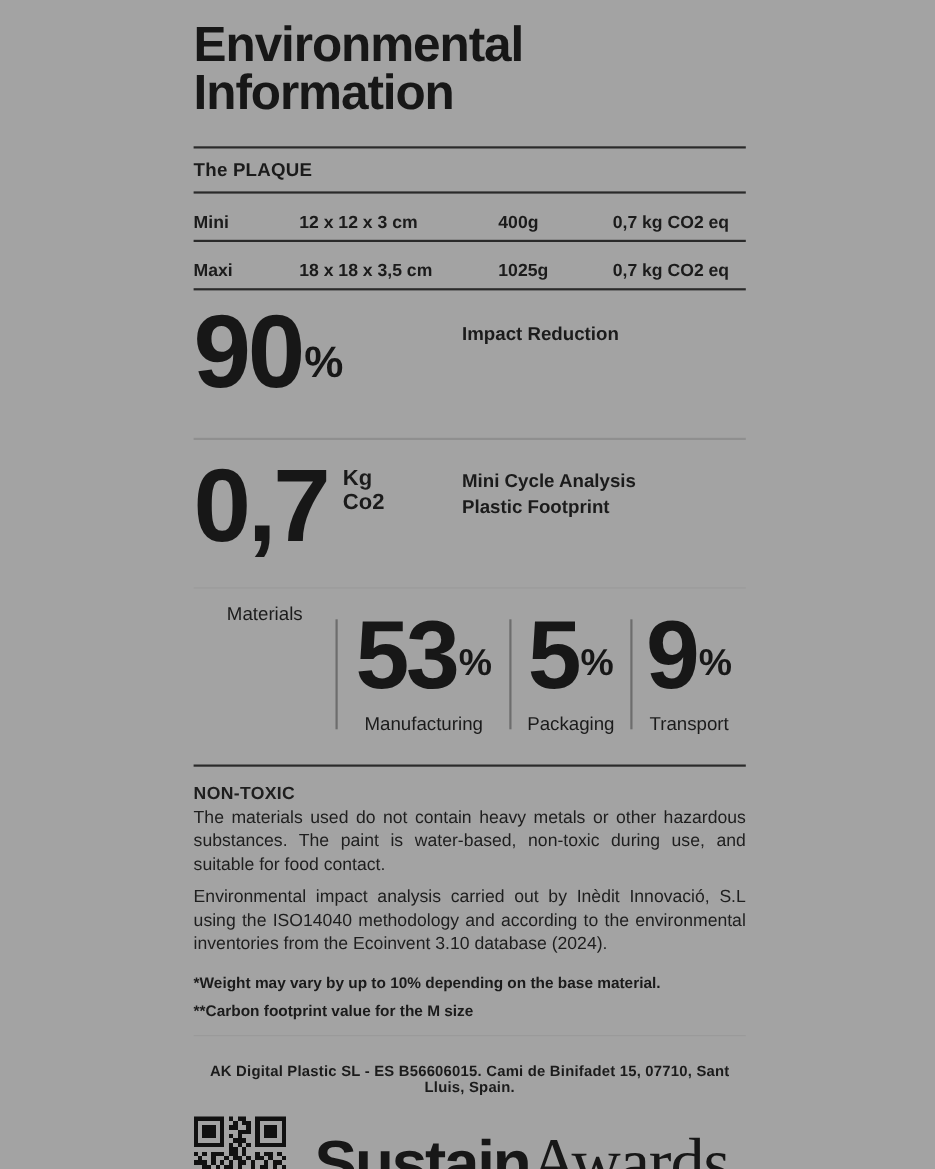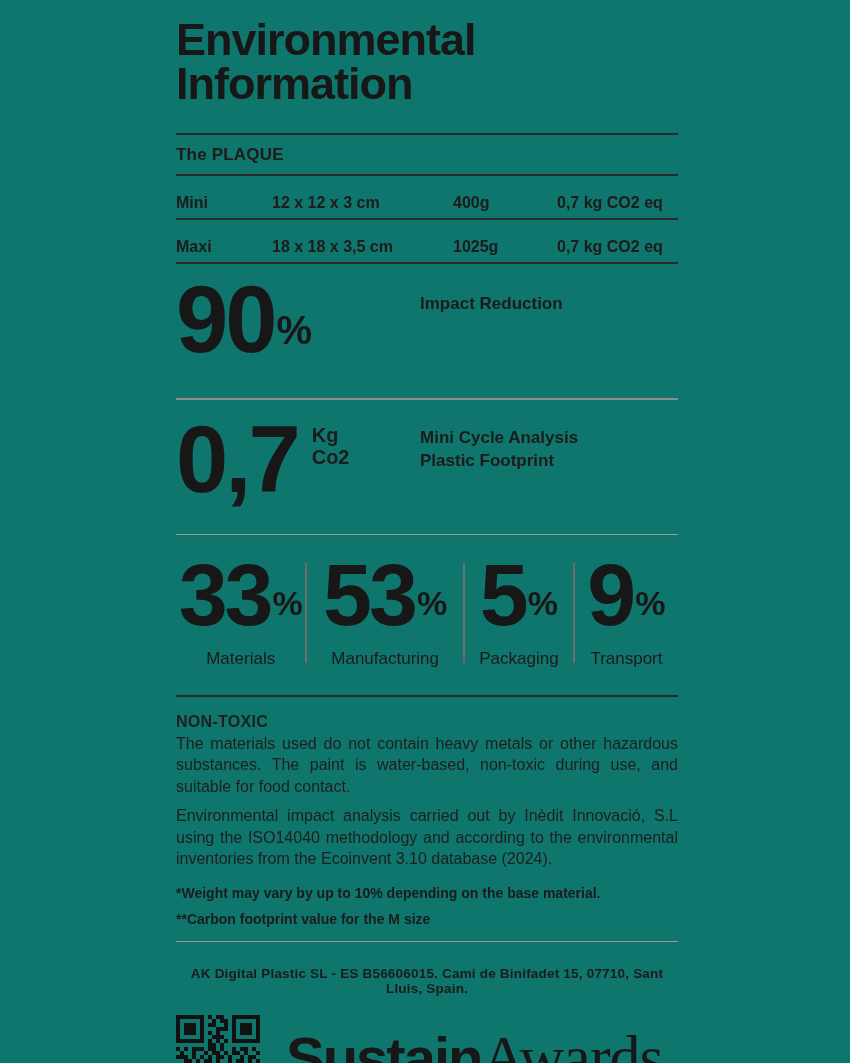--- a/index.html
+++ b/index.html
@@ -1,19 +1,19 @@
 <!DOCTYPE html>
 <html><head>
 <meta charset="utf-8">
 <style>
   * { margin:0; padding:0; box-sizing:border-box; }
   html,body { background:#ffffff; }
   body { font-family:"Liberation Sans", sans-serif; color:#1b1b1b; }
   .page {
-    position:relative; width:850px; height:1063px; background:#0f766e;
+    position:relative; width:850px; height:1063px; background:#a3a3a3;
     overflow:hidden; margin:0 auto;
   }
   .content { position:absolute; left:176px; top:0; width:502px; }
 
   
   hr { border:0; border-top:2px solid #2a2a2a; margin:0; }
   hr.gray  { border-top:2px solid #8f8f8f; }
   hr.thin  { border-top:1.5px solid #9a9a9a; }
 
   
@@ -109,21 +109,20 @@
       </div>
       <div class="stat-label">
         <span>Mini Cycle Analysis</span><br>
         <span>Plastic Footprint</span>
       </div>
     </div>
     <hr class="thin">
 
     <div class="breakdown">
       <div class="bd-cell bd-c1">
-        <div class="bd-num"><span>33</span><span class="pct">%</span></div>
         <div class="bd-label">Materials</div>
       </div>
       <div class="bd-divider"></div>
       <div class="bd-cell bd-c2">
         <div class="bd-num"><span>53</span><span class="pct">%</span></div>
         <div class="bd-label">Manufacturing</div>
       </div>
       <div class="bd-divider"></div>
       <div class="bd-cell bd-c3">
         <div class="bd-num"><span>5</span><span class="pct">%</span></div>

